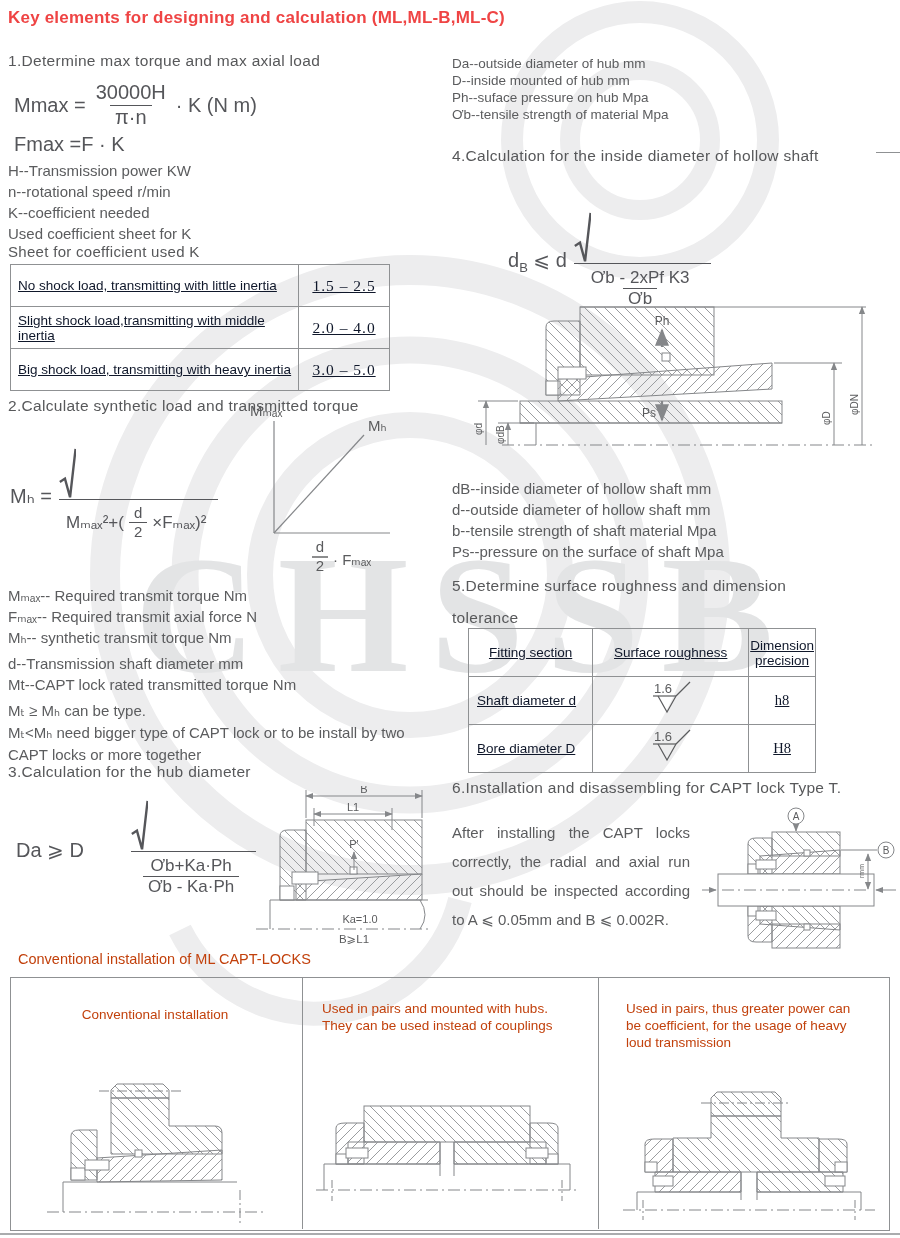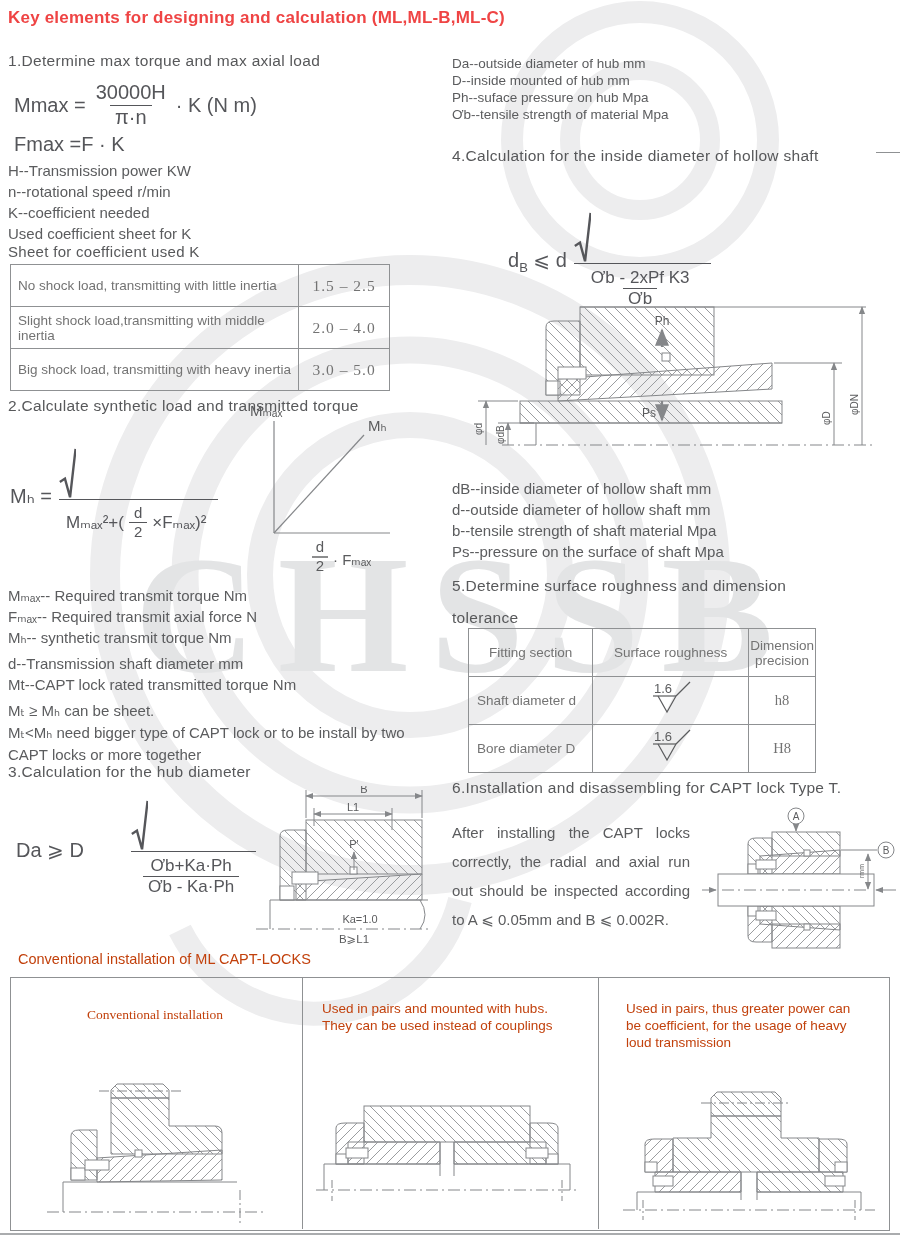--- a/index.html
+++ b/index.html
@@ -23,21 +23,21 @@
   .vfrac{display:inline-flex;flex-direction:column;align-items:center;line-height:1.08;margin:0 5px;}
   .vfrac .den{border-top:1.6px solid currentColor;padding:1px 5px 0 5px;}
   .vfrac .num{padding:0 5px 1px 5px;}
   .sqrt{display:flex;align-items:stretch;margin-left:7px;flex-direction:column;}
   .sqrt .hook{width:17px;flex:none;display:block;}
   .sqrt .radicand{border-top:1.7px solid currentColor;padding:5px 12px 3px 7px;display:flex;align-items:center;}
   .fsmall{font-size:17px;}
   sub.fb{font-size:13px;}
   
   table{border-collapse:collapse;}
-  td,th{border:1px solid #8f9193;color:#737373;font-weight:normal;}
+  td,th{border:1px solid #8f9193;color:#0f172a;font-weight:normal;text-decoration:underline;}
   #ktable td.kdesc{font-size:13.5px;padding:0 4px 0 7px;height:41px;}
   #ktable td.kval{font-family:"Liberation Serif","DejaVu Serif",serif;font-size:15.5px;text-align:center;letter-spacing:1px;}
   #rtable th{font-size:13.5px;height:45px;text-align:center;}
   #rtable td{height:45px;font-size:13.5px;}
   #rtable td.fit{padding-left:8px;}
   #rtable td.prec{font-family:"Liberation Serif","DejaVu Serif",serif;font-size:14.5px;text-align:center;}
   #rtable td.rough{text-align:center;}
   .just{ text-align:justify;}
   svg text{font-family:"Liberation Sans","DejaVu Sans",sans-serif;fill:#5b5c5e;}
   .bbox{border:1px solid #8f9193;}
@@ -147,21 +147,21 @@
 
   <div class="layer leg" style="left:8px;top:585px;">
     <div>Mₘₐₓ-- Required transmit  torque Nm</div>
     <div>Fₘₐₓ-- Required  transmit   axial force N</div>
     <div>Mₕ--  synthetic  transmit  torque Nm</div>
     <div style="margin-top:5px;">d--Transmission shaft diameter mm</div>
     <div>Mt--CAPT lock rated transmitted  torque Nm</div>
   </div>
 
   <div class="layer note" style="left:8px;top:700px;">
-    <div>Mₜ ≥ Mₕ  can be sheet.</div>
+    <div>Mₜ ≥ Mₕ  can be type.</div>
     <div>Mₜ&lt;Mₕ   need bigger type of CAPT lock or to be install by two</div>
     <div>CAPT locks or more together</div>
   </div>
 
   <div class="layer h-sec" style="left:8px;top:763px;">3.Calculation for the hub diameter</div>
 
   <div class="layer formula" style="left:16px;top:800px;gap:40px;">
     <span>Da ⩾ D</span>
     <span class="sqrt">
       <svg class="hook" viewBox="0 0 20 60" preserveAspectRatio="none">
@@ -335,21 +335,21 @@
     <text x="186" y="47.5" font-size="10" text-anchor="middle">B</text>
     <text font-size="7" transform="translate(164,72) rotate(-90)">rmm</text>
   </svg>
 
   <div class="layer cap" style="left:18px;top:951px;font-size:14.5px;">Conventional installation of ML CAPT-LOCKS</div>
 
   <div class="layer bbox" style="left:10px;top:977px;width:878px;height:252px;"></div>
   <div class="vdiv layer" style="left:302px;top:977px;height:252px;"></div>
   <div class="vdiv layer" style="left:598px;top:977px;height:252px;"></div>
 
-  <div class="layer cap" style="left:30px;top:1006px;width:250px;text-align:center;font-family:Liberation Serif, serif;">Conventional installation</div>
+  <div class="layer cap" style="left:30px;top:1006px;width:250px;text-align:center;">Conventional installation</div>
   <div class="layer cap" style="left:322px;top:1000px;width:232px;">Used in pairs and mounted with hubs. They can be used instead of couplings</div>
   <div class="layer cap" style="left:626px;top:1000px;width:238px;">Used in pairs, thus greater power can be coefficient, for the usage of heavy loud transmission</div>
 
   <svg class="layer" style="left:35px;top:1076px;" width="245" height="150" viewBox="0 0 245 150">
     <g stroke="#85878a" stroke-width="1">
       <path d="M82 8 L128 8 L134 14 L134 22 L76 22 L76 14 Z" fill="url(#hB)"></path>
       <line x1="64" y1="15" x2="146" y2="15" stroke-dasharray="10 3 2 3"></line>
       <path d="M76 22 L134 22 L134 50 L180 50 Q187 50 187 57 L187 78 L76 78 Z" fill="url(#hB)"></path>
       <path d="M36 60 Q36 54 44 54 L62 54 L62 104 L36 104 Z" fill="url(#hB)"></path>
       <rect x="36" y="92" width="14" height="12" fill="#fff"></rect>

